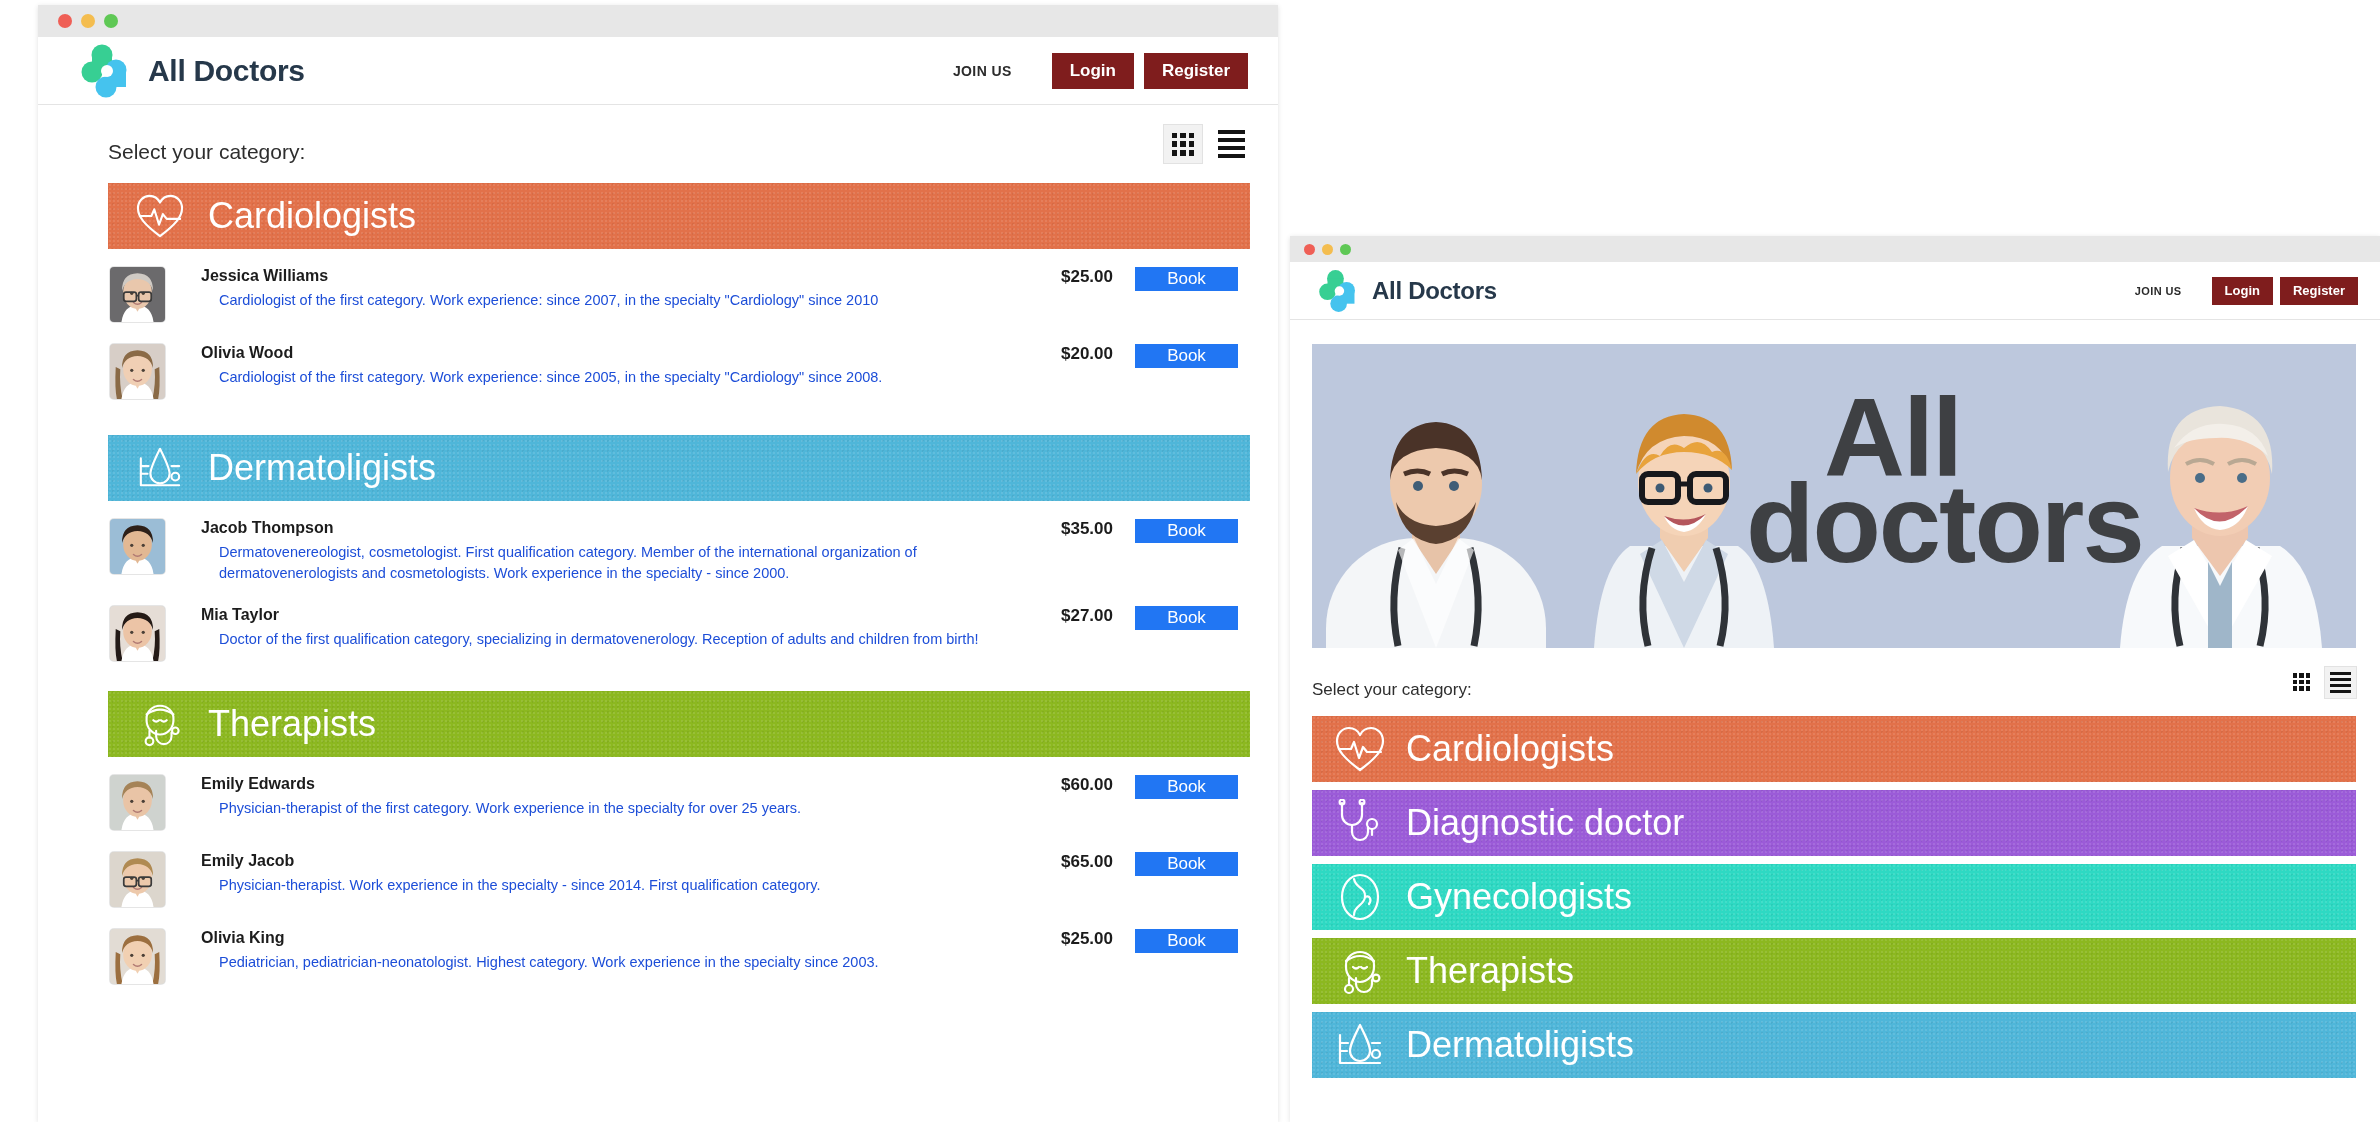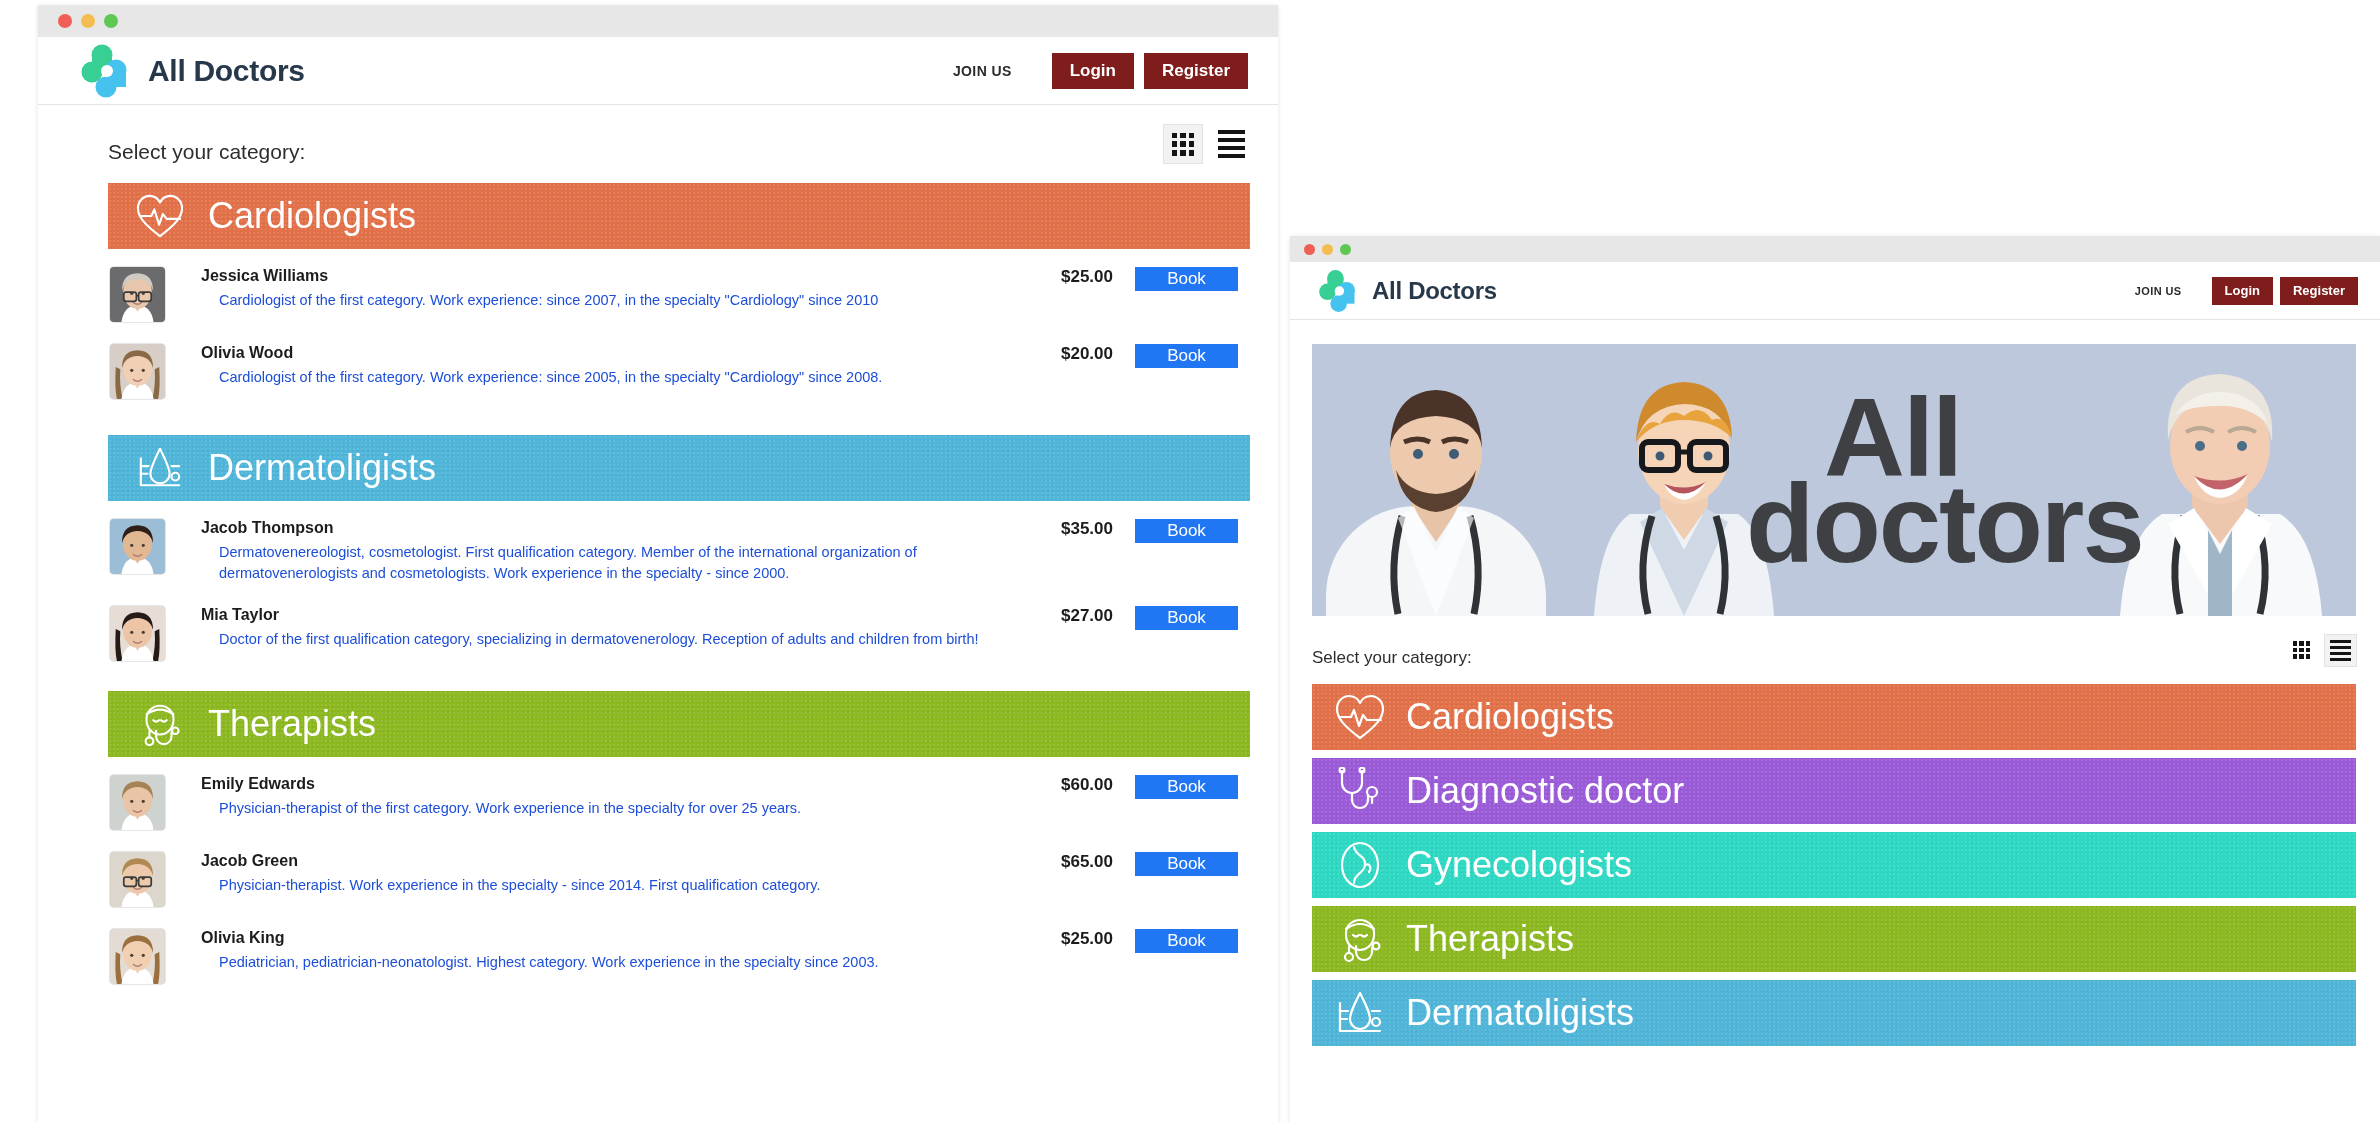--- a/index.html
+++ b/index.html
@@ -143,21 +143,21 @@
   #win-right .titlebar { height:26px; padding-left:14px; }
   #win-right .dot { width:11px; height:11px; }
   #win-right .dots { gap:7px; }
   #win-right .site-header { height:58px; padding:0 22px 0 28px; }
   #win-right .brand-mark { width:46px; height:44px; margin-right:8px; }
   #win-right .brand-name { font-size:24px; }
   #win-right .joinus { font-size:11px; margin-right:30px; }
   #win-right .hbtn { height:28px; font-size:13px; padding:0 13px; }
   #win-right .hbtn + .hbtn { margin-left:7px; }
   #win-right .content { padding:0 24px 0 22px; }
-  #win-right .hero { height:272px; margin-top:24px; }
+  #win-right .hero { height:304px; margin-top:24px; }
   #win-right .cat-row { height:68px; }
   #win-right .cat-label { font-size:17px; }
   #win-right .vt-btn { width:31px; height:31px; }
   #win-right .vt-btn + .vt-btn { margin-left:8px; }
   #win-right .grid-glyph { gap:2px; width:18px; height:18px; }
   #win-right .list-glyph { gap:3px; width:21px; }
   #win-right .list-glyph i { height:3px; }
   #win-right .cat-banner { height:66px; margin-bottom:8px; padding-left:22px; }
   #win-right .cat-icon { width:52px; height:48px; margin-right:20px; }
   #win-right .cat-title { font-size:36px; }
@@ -381,21 +381,21 @@
                 <circle cx="38" cy="46" r="2.8" fill="#4b4037"></circle>
                 <circle cx="58" cy="46" r="2.8" fill="#4b4037"></circle>
                 <path d="M41 62 Q48 68 55 62" stroke="#b07a73" stroke-width="2.6" fill="none" stroke-linecap="round"></path>
                 <g fill="none" stroke="#3b3b3b" stroke-width="3">
                   <rect x="24" y="44" width="22" height="16" rx="4"></rect>
                   <rect x="50" y="44" width="22" height="16" rx="4"></rect>
                   <line x1="46" y1="50" x2="50" y2="50"></line>
                 </g>
               </svg></div>
             <div class="doc-text">
-              <div class="doc-name">Jacob Green</div>
+              <div class="doc-name">Emily Jacob</div>
               <div class="doc-desc">Physician-therapist. Work experience in the specialty - since 2014. First qualification category.</div>
             </div>
             <div class="doc-price">$65.00</div>
             <button class="book-btn">Book</button>
           </div>
           <div class="doc-row">
             <div class="avatar"><svg viewBox="0 0 96 96" width="100%" height="100%">
                 <rect width="96" height="96" fill="#e2dcd4"></rect>
                 <path d="M10 40 Q8 78 12 96 L22 96 Q16 70 18 44 Z" fill="#9c6f3f"></path>
                 <path d="M86 40 Q88 78 84 96 L74 96 Q80 70 78 44 Z" fill="#9c6f3f"></path>

